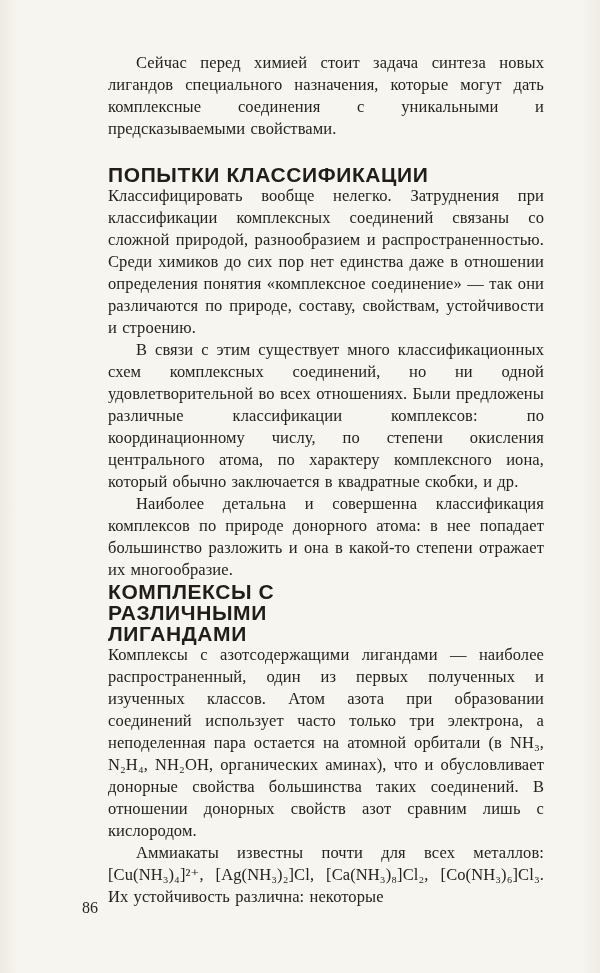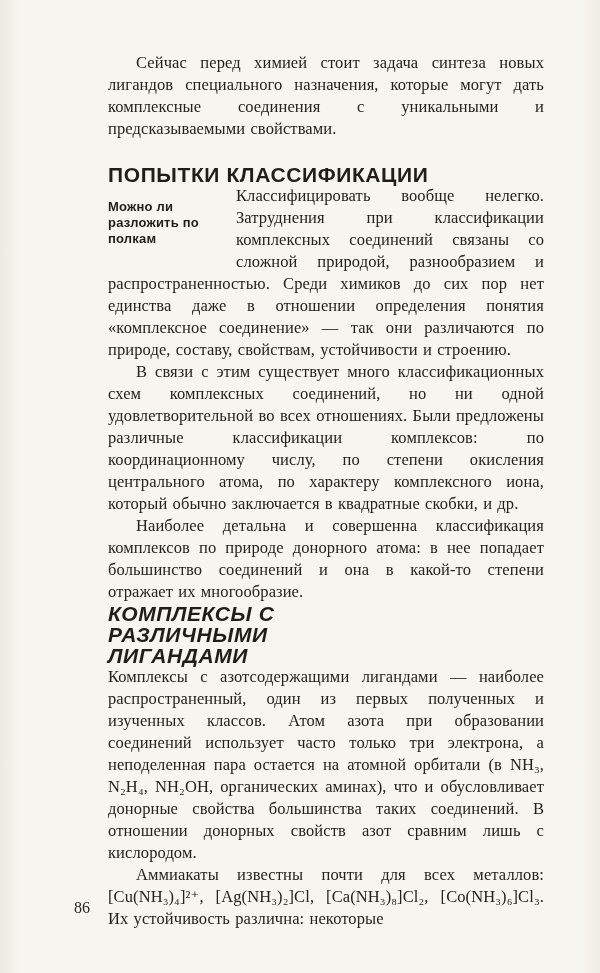--- a/index.html
+++ b/index.html
@@ -39,21 +39,21 @@
   h2.heading {
     margin: 0;
     font-family: "Liberation Sans", "DejaVu Sans", sans-serif;
     font-weight: 700;
     font-size: 21px;
     line-height: 21px;
     letter-spacing: 0.6px;
     color: #211e1a;
   }
   .heading-1 { margin: 16px 0 14px 0; }
-  .heading-2 { margin: 34px 0 12px 0; max-width: 290px; font-style: italic; }
+  .heading-2 { margin: 34px 0 12px 0; max-width: 290px; }
 
   .para-with-note { overflow: visible; }
   .note-float {
     float: left;
     box-sizing: border-box;
   }
   .note-float-1 { width: 128px; height: 88px; padding-top: 14px; }
   .note-float-2 { width: 132px; height: 44px; padding-top: 6px; }
   .margin-note {
     font-family: "Liberation Sans", "DejaVu Sans", sans-serif;
@@ -61,47 +61,44 @@
     font-size: 13px;
     line-height: 16px;
     letter-spacing: 0.2px;
     color: #211e1a;
     max-width: 96px;
   }
   .clear { clear: both; }
 
   .page-number {
     position: absolute;
-    left: 74px;
+    left: 82px;
     bottom: 56px;
     font-size: 16px;
     font-family: "Liberation Serif", "DejaVu Serif", serif;
     color: #2a2724;
   }
 </style>
 </head>
 <body>
 
 <div class="page">
   <div class="content">
 
     <p class="body indent intro">Сейчас перед химией стоит задача синтеза новых лигандов специального назначения, которые могут дать комплексные соединения с уникальными и предсказываемыми свойствами.</p>
 
     <h2 class="heading heading-1">ПОПЫТКИ КЛАССИФИКАЦИИ</h2>
 
     <div class="para-with-note">
-      <div class="note-float note-float-1">
-        <div class="margin-note">Можно ли разложить по полкам</div>
-      </div>
       <p class="body">Классифицировать вообще нелегко. Затруднения при классификации комплексных соединений связаны со сложной природой, разнообразием и распространенностью. Среди химиков до сих пор нет единства даже в отношении определения понятия «комплексное соединение» — так они различаются по природе, составу, свойствам, устойчивости и строению.</p>
     </div>
 
     <p class="body indent">В связи с этим существует много классификационных схем комплексных соединений, но ни одной удовлетворительной во всех отношениях. Были предложены различные классификации комплексов: по координационному числу, по степени окисления центрального атома, по характеру комплексного иона, который обычно заключается в квадратные скобки, и др.</p>
 
-    <p class="body indent">Наиболее детальна и совершенна классификация комплексов по природе донорного атома: в нее попадает большинство соединений и она в какой-то степени отражает их многообразие.</p>
+    <p class="body indent">Наиболее детальна и совершенна классификация комплексов по природе донорного атома: в нее попадает большинство разложить и она в какой-то степени отражает их многообразие.</p>
 
     <h2 class="heading heading-2">КОМПЛЕКСЫ С РАЗЛИЧНЫМИ ЛИГАНДАМИ</h2>
 
     <div class="para-with-note">
       <p class="body">Комплексы с азотсодержащими лигандами — наиболее распространенный, один из первых полученных и изученных классов. Атом азота при образовании соединений использует часто только три электрона, а неподеленная пара остается на атомной орбитали (в NH₃, N₂H₄, NH₂OH, органических аминах), что и обусловливает донорные свойства большинства таких соединений. В отношении донорных свойств азот сравним лишь с кислородом.</p>
     </div>
 
     <p class="body indent">Аммиакаты известны почти для всех металлов: [Cu(NH₃)₄]²⁺, [Ag(NH₃)₂]Cl, [Ca(NH₃)₈]Cl₂, [Co(NH₃)₆]Cl₃. Их устойчивость различна: некоторые</p>
 
     <div class="clear"></div>

